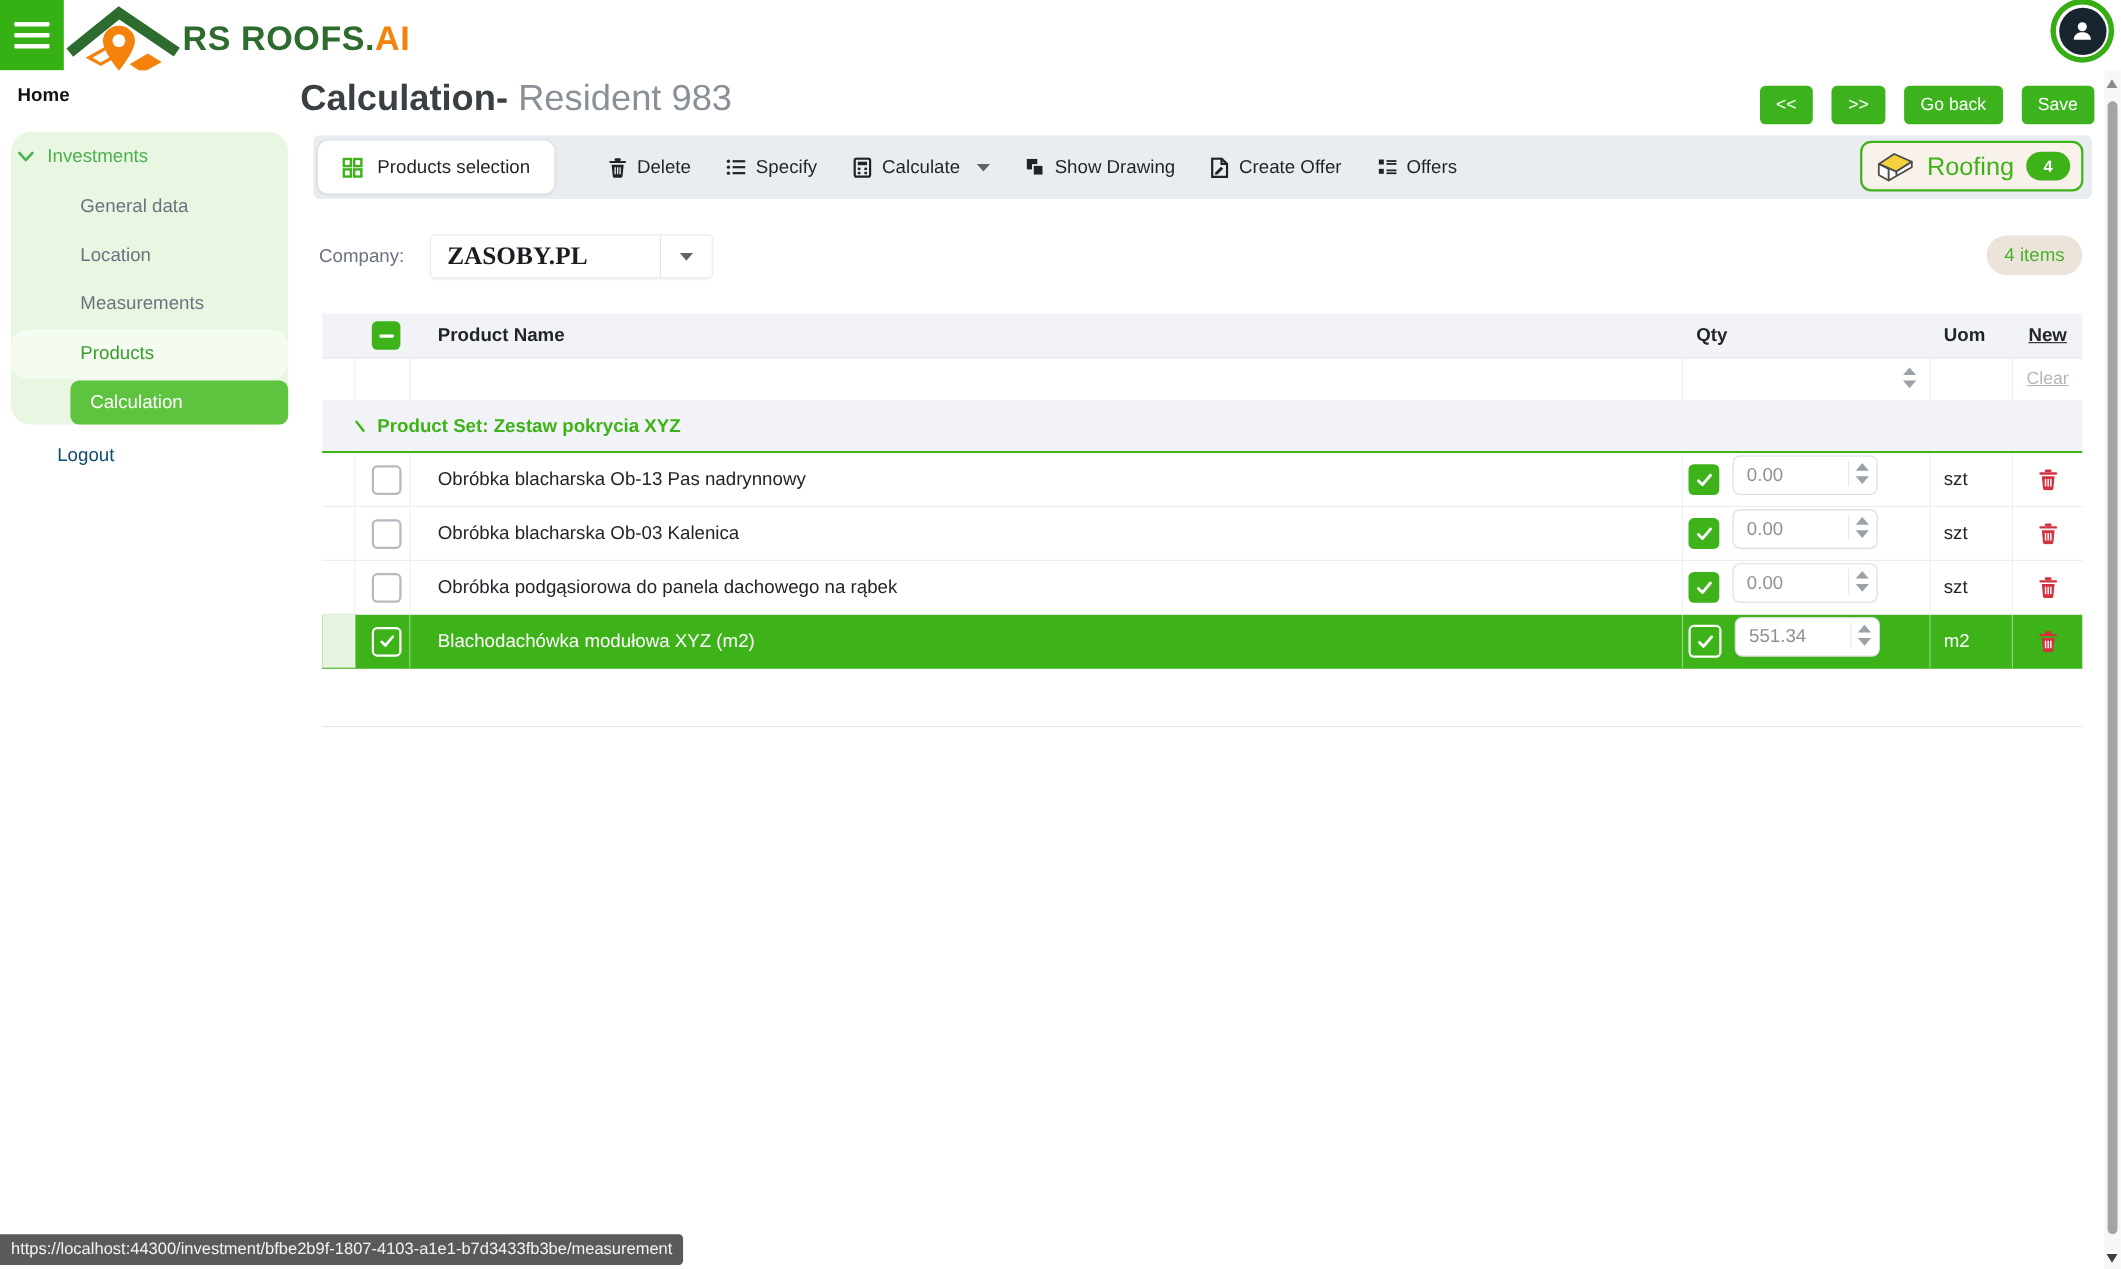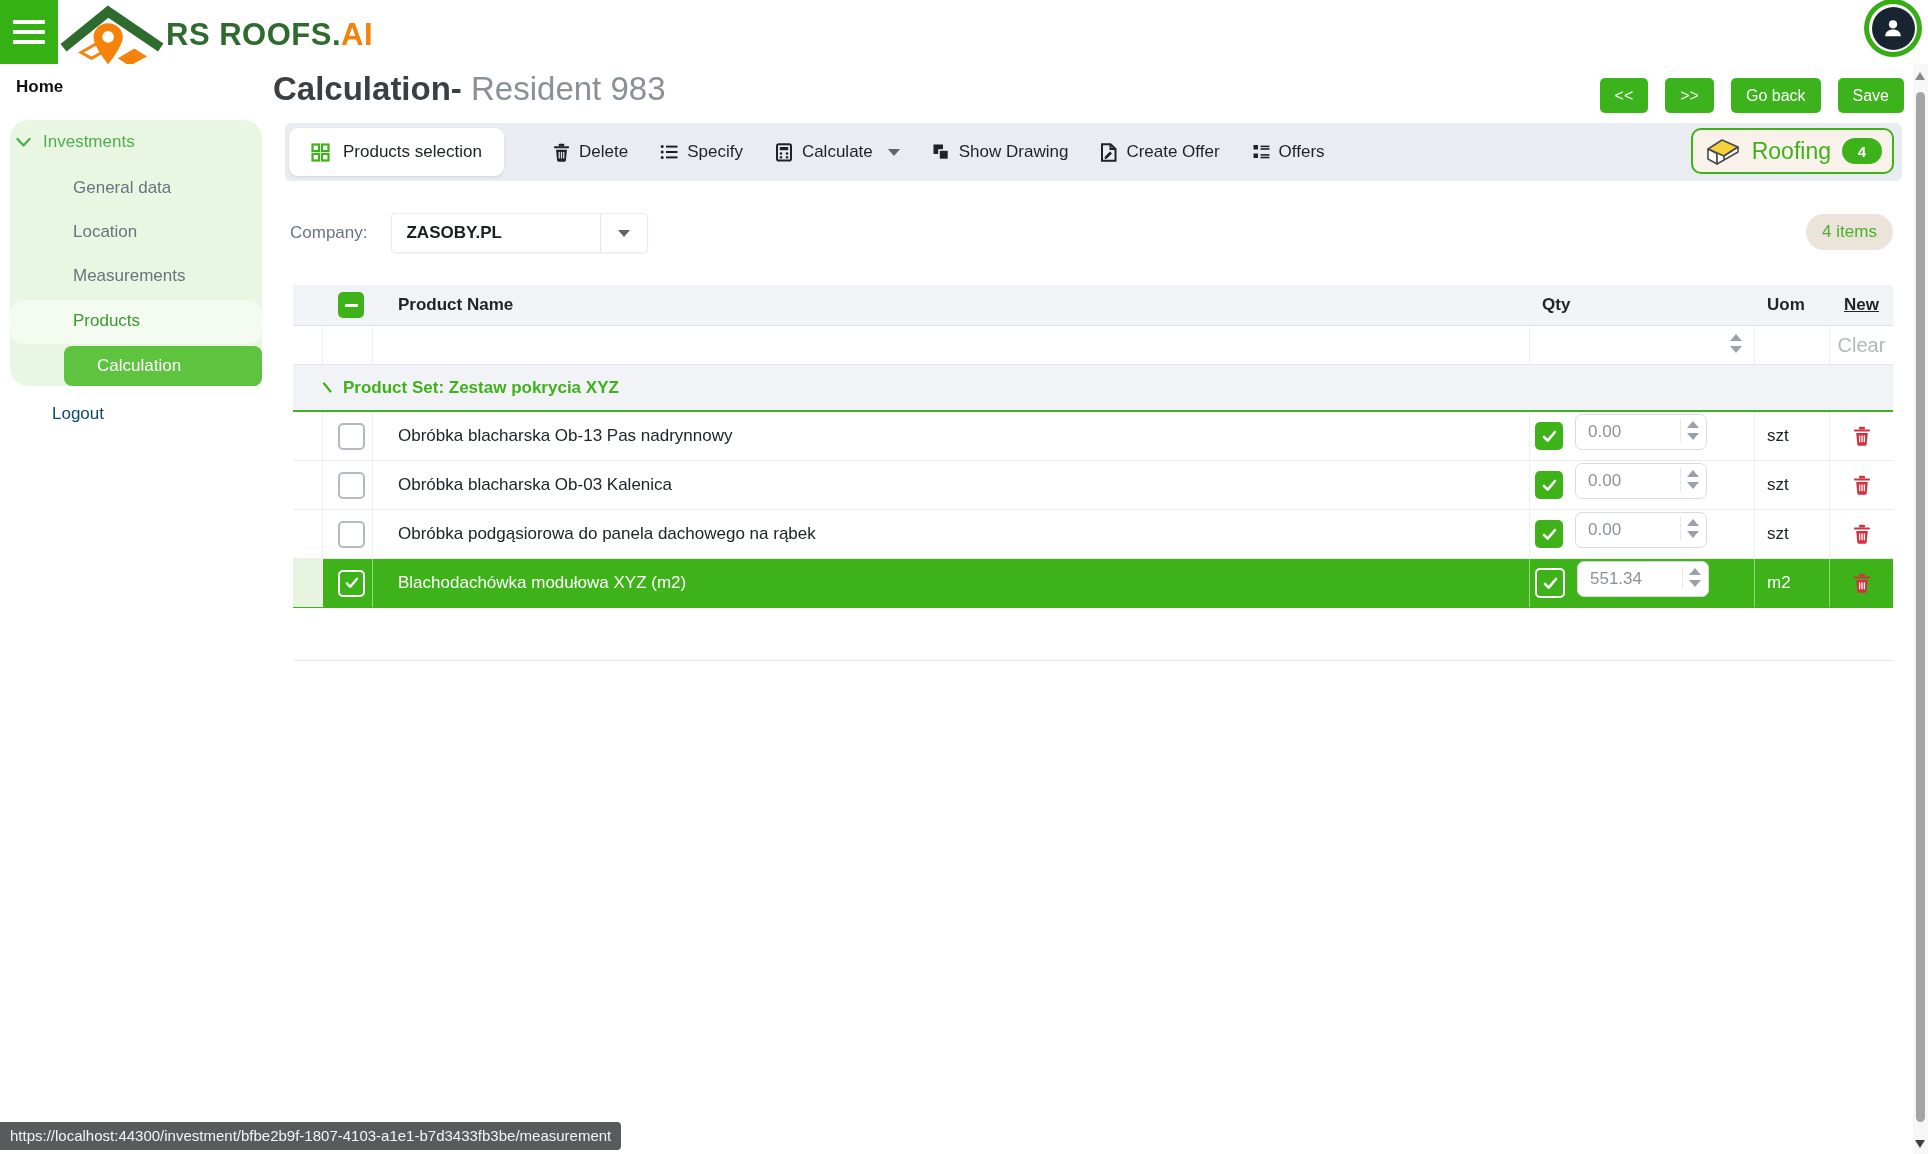--- a/index.html
+++ b/index.html
@@ -24,21 +24,21 @@
   
   .sidebar{position:absolute;left:0;top:64px;width:265px;bottom:0;background:#fff;font-size:17px;}
   .sb-home{position:absolute;left:16px;top:13px;font-weight:bold;color:#111;cursor:pointer;}
   .sb-groupbg{position:absolute;left:10px;top:56px;width:252px;height:266px;background:#e9f6e2;border-radius:18px;}
   .sb-investments{position:absolute;left:16px;top:68px;display:flex;align-items:center;gap:12px;color:#4caf50;cursor:pointer;}
   .sb-sub{position:absolute;left:73px;color:#6b7280;cursor:pointer;}
   .sb-sub.general{top:114px}.sb-sub.location{top:158px}.sb-sub.measure{top:202px}
   .sb-products-bg{position:absolute;left:10px;top:236px;width:252px;height:44px;background:#f4fbf0;border-radius:14px;}
   .sb-sub.products{top:247px;color:#3a9a2e;}
   .sb-calc{position:absolute;left:64px;top:282px;width:198px;height:40px;background:#5ec43f;border-radius:8px;
-           color:#fff;line-height:40px;padding-left:33px;box-sizing:border-box;font-weight:500;cursor:pointer;}
+           color:#fff;line-height:40px;padding-left:18px;box-sizing:border-box;font-weight:500;cursor:pointer;}
   .sb-logout{position:absolute;left:52px;top:340px;color:#0c4a6e;cursor:pointer;}
 
   
   .page-title{position:absolute;left:273px;top:70px;font-size:33px;}
   .page-title .t1{color:#3a3f44;font-weight:600;}
   .page-title .t2{color:#8a9097;font-weight:400;}
   .nav-buttons{position:absolute;top:78px;right:24px;display:flex;gap:17px;}
   .gbtn{background:#3cb31c;color:#fff;border:none;border-radius:5px;height:35px;font-size:16px;
         font-weight:500;padding:0 15px;font-family:inherit;cursor:pointer;}
 
@@ -56,21 +56,21 @@
         background:#f8f2ea;display:flex;align-items:center;gap:11px;padding:0 10px 0 12px;box-sizing:border-box;cursor:pointer;}
   .roofing-btn .lbl{color:#3eb219;font-size:23px;}
   .roof-badge{min-width:28px;height:26px;border-radius:13px;background:#3eb219;color:#fff;font-size:15px;
         font-weight:bold;display:flex;align-items:center;justify-content:center;padding:0 6px;}
 
   
   .company-row{position:absolute;left:290px;top:213px;height:40px;display:flex;align-items:center;}
   .company-label{color:#6b7280;font-size:17px;margin-right:24px;}
   .dropdown{position:relative;width:257px;height:40px;background:#fff;border:1px solid #e9ebee;border-radius:4px;
         box-shadow:0 1px 2px rgba(0,0,0,.05);box-sizing:border-box;cursor:pointer;}
-  .dropdown .val{line-height:38px;padding-left:14px;font-size:17px;font-weight:bold;color:#1b1e21;}
+  .dropdown .val{line-height:38px;padding-left:14px;font-size:23px;font-weight:bold;color:#1b1e21;font-family:Liberation Serif, serif;}
   .dd-arrow{position:absolute;right:0;top:0;width:46px;height:38px;border-left:1px solid #e2e5e9;
         display:flex;align-items:center;justify-content:center;}
   .items-badge{position:absolute;left:1806px;top:214px;width:87px;height:36px;border-radius:18px;background:#ece3da;
         color:#46b32a;font-size:17px;display:flex;align-items:center;justify-content:center;}
 
   
   .grid{position:absolute;left:293px;top:285px;width:1600px;}
   .trow{display:grid;grid-template-columns:30px 50px 1157px 225px 75px 63px;align-items:center;}
   .thead{height:40px;background:#f2f3f7;border-bottom:1px solid #e0e2e6;font-weight:bold;font-size:17px;}
   .thead .cname{padding-left:25px;}
@@ -83,21 +83,21 @@
 
   .tfilter{height:38px;background:#fff;border-bottom:1px solid #e4e6ea;}
   .tfilter .cell{height:38px;box-sizing:border-box;border-right:1px solid #eceef1;}
   .tfilter .cell:last-child{border-right:none;}
   .tfilter .fqty{position:relative;}
   .tfilter .fqty input{width:100%;height:36px;border:none;outline:none;background:transparent;box-sizing:border-box;padding:0 34px 0 10px;font:inherit;}
   .spin{display:inline-flex;flex-direction:column;gap:5px;align-items:center;cursor:pointer;}
   .spin .up{width:0;height:0;border-left:6px solid transparent;border-right:6px solid transparent;border-bottom:7px solid #9aa1a8;}
   .spin .dn{width:0;height:0;border-left:6px solid transparent;border-right:6px solid transparent;border-top:7px solid #9aa1a8;}
   .tfilter .spin{position:absolute;right:12px;top:8px;}
-  .clear-link{display:block;color:#b3b8bd;font-size:20px;cursor:pointer;}
+  .clear-link{display:block;color:#b3b8bd;text-decoration:underline;font-size:16px;cursor:pointer;}
 
   .tgroup{height:47px;background:#f1f3f6;border-bottom:2px solid #3eb219;display:flex;align-items:center;
         padding-left:28px;box-sizing:border-box;gap:10px;}
   .tgroup .gt{color:#3eb219;font-weight:bold;font-size:17px;}
 
   .drow{height:48px;border-bottom:1px solid #ececec;font-size:17px;background:#fff;}
   .drow .cell{height:48px;display:flex;align-items:center;box-sizing:border-box;border-right:1px solid #efefef;}
   .drow .cell:last-child{border-right:none;}
   .drow .cname{padding-left:25px;color:#212529;}
   .cbx{width:23px;height:23px;border:2px solid #b4bac0;border-radius:5px;background:#fff;margin-left:15px;cursor:pointer;

